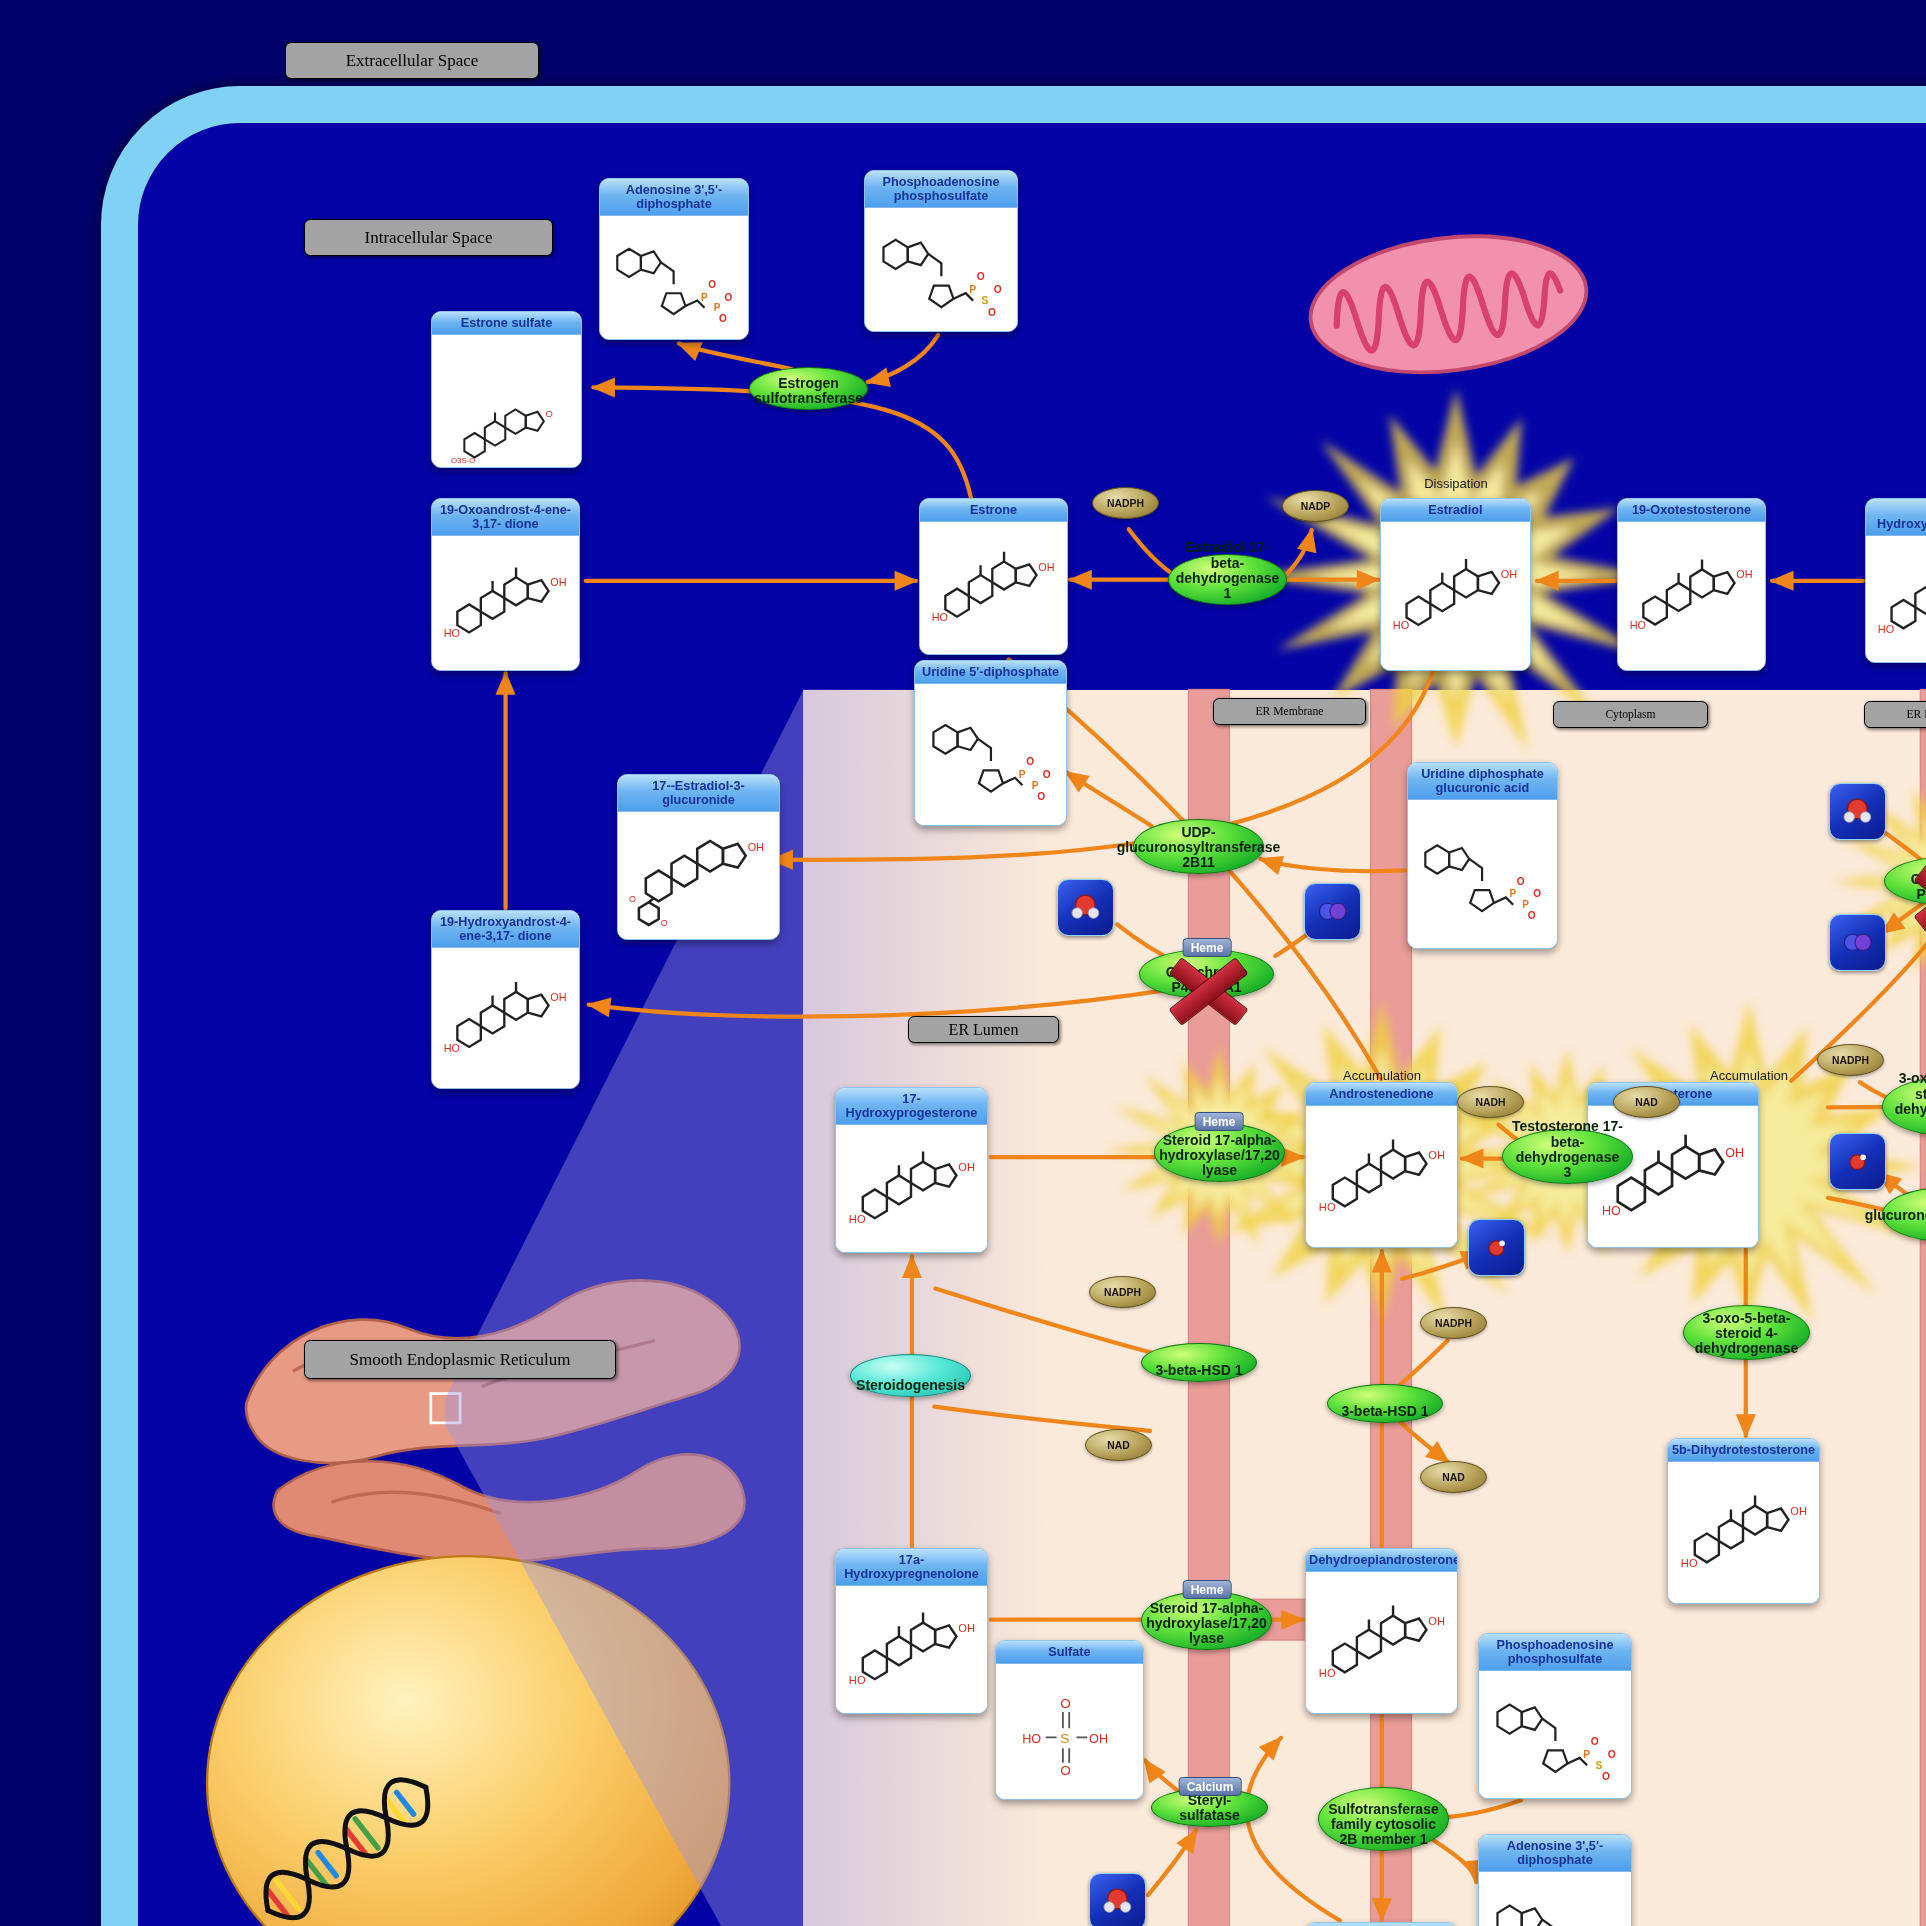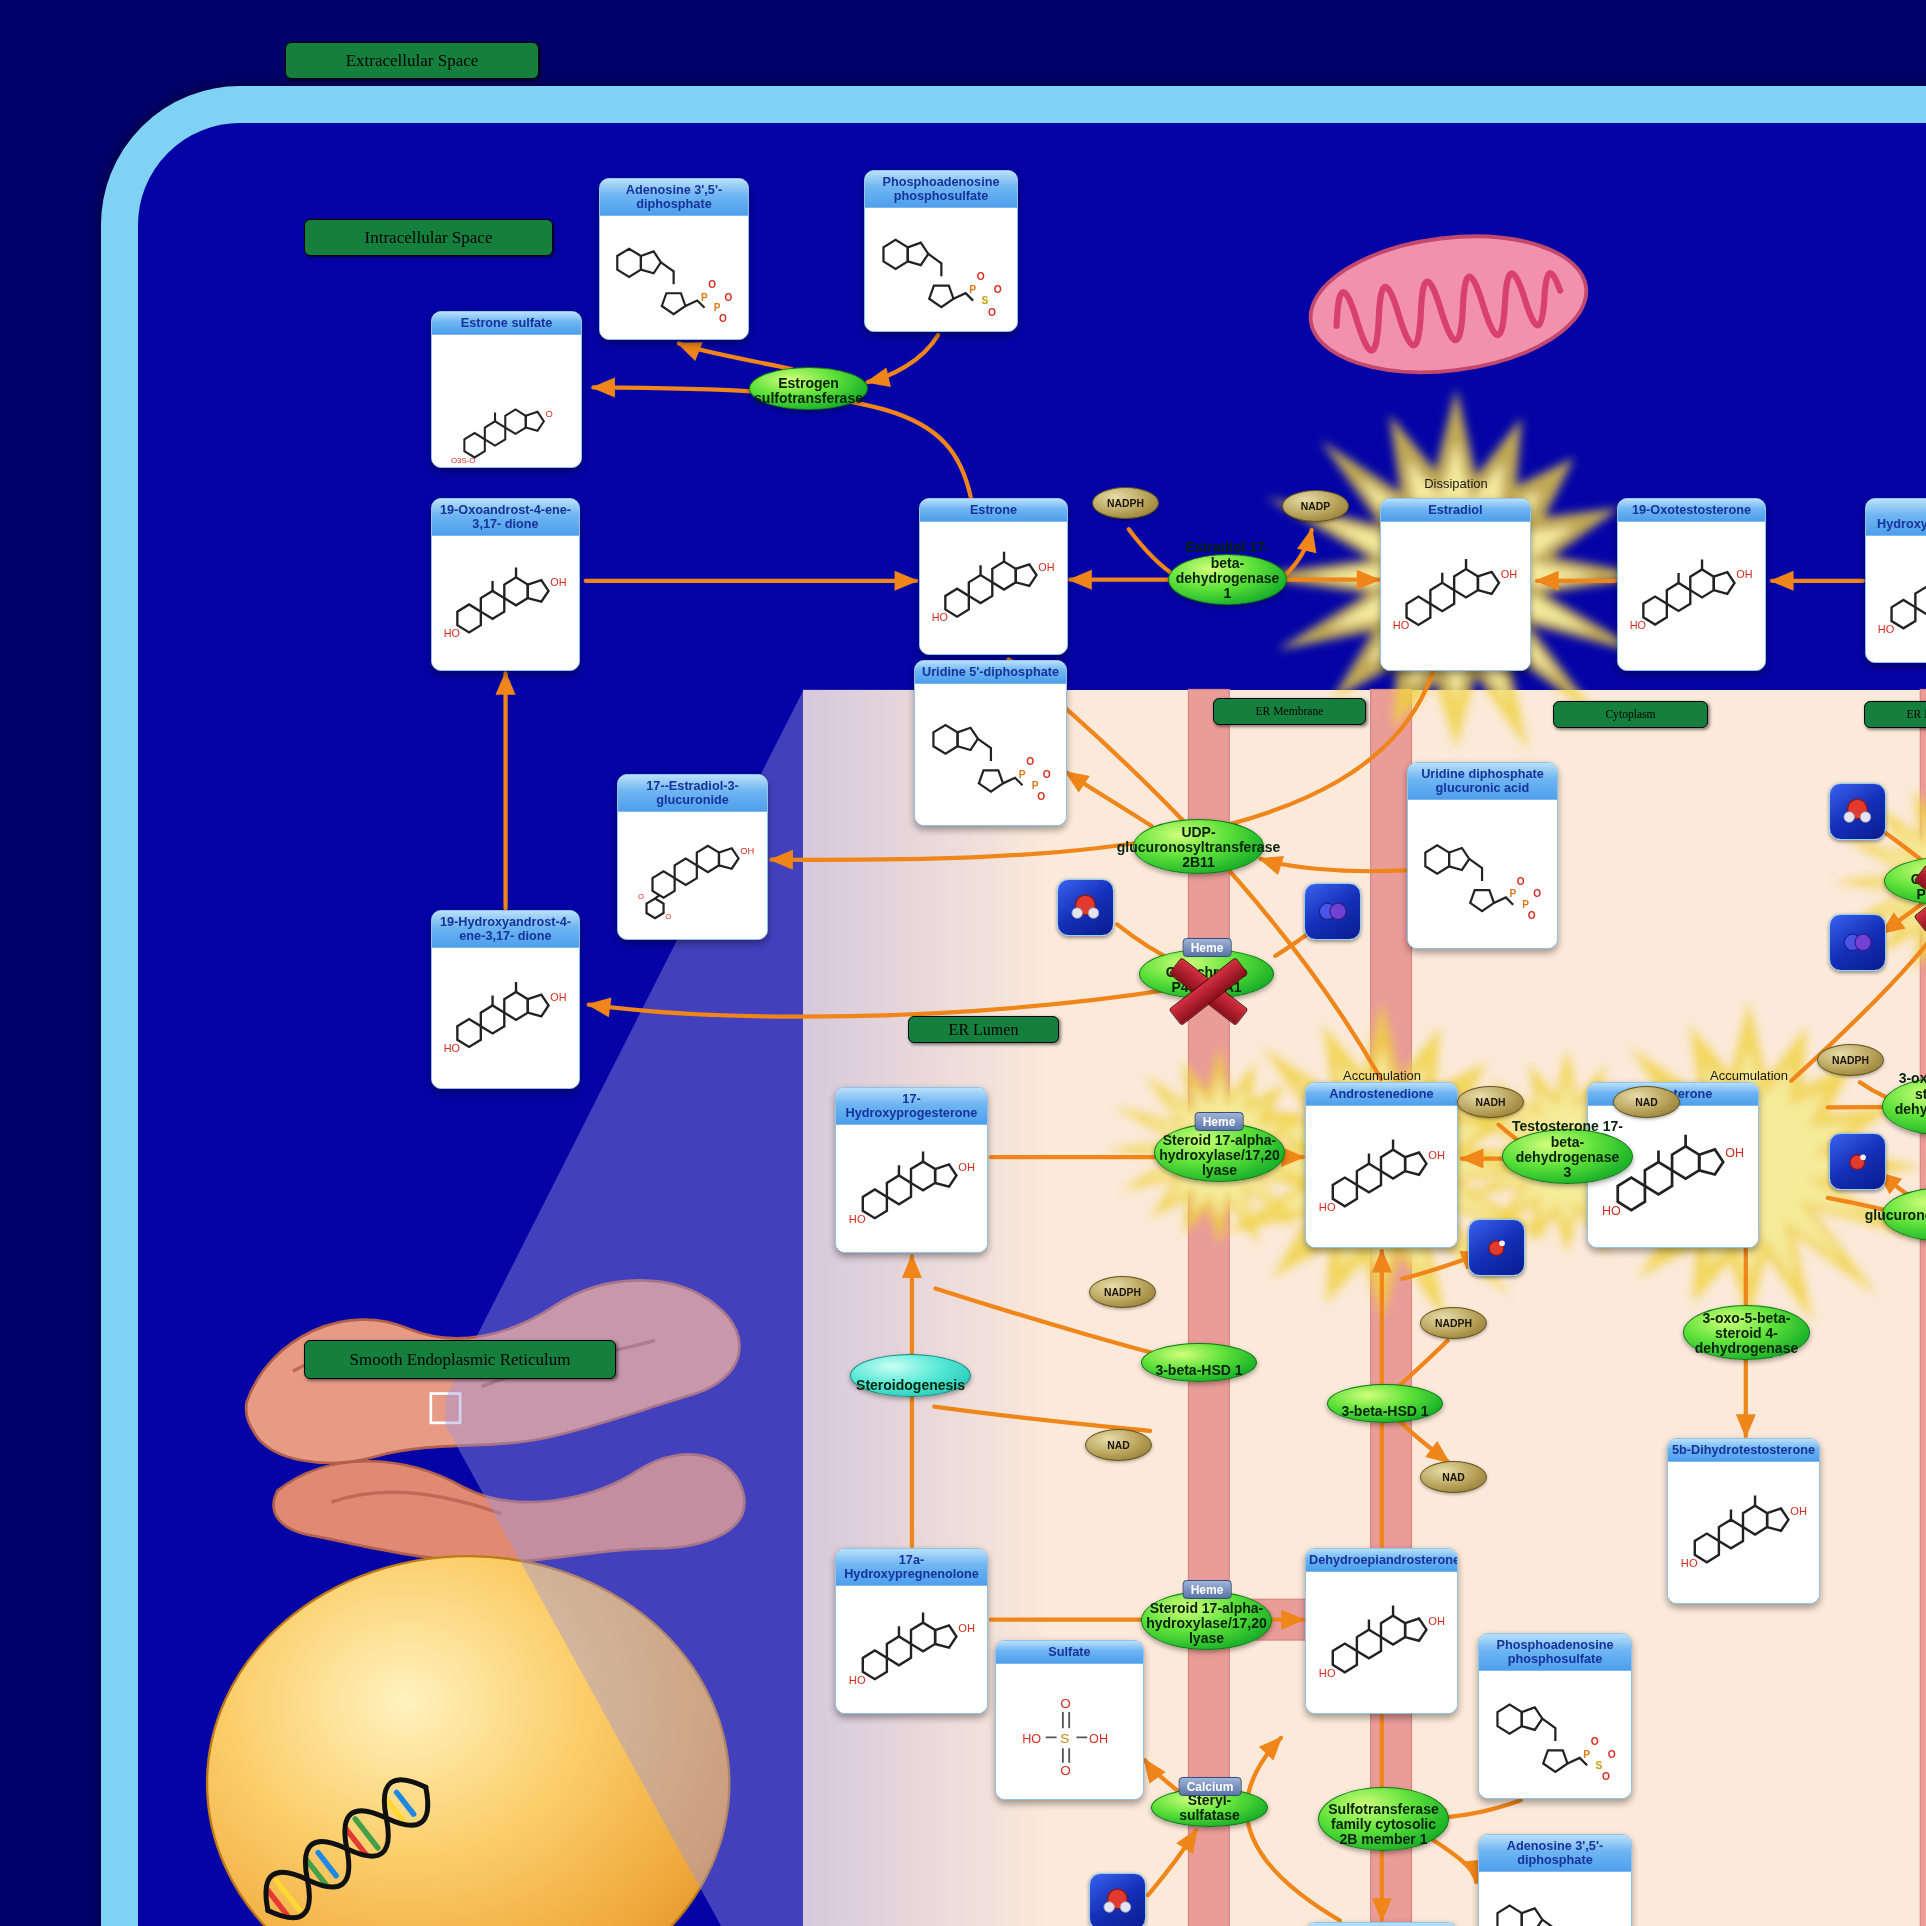--- a/index.html
+++ b/index.html
@@ -34,21 +34,21 @@
     font-size:10.4px;display:flex;align-items:center;justify-content:center;
     background:radial-gradient(ellipse at 35% 30%,#E8DCA8,#B09A50 60%,#857030);
     border:1.2px solid #655420;z-index:8;box-shadow:0 1.5px 3.1px rgba(0,0,0,.3);}
   
   .icon-sq{position:absolute;width:57px;height:57px;border-radius:11.6px;
     background:linear-gradient(145deg,#3A62F0 0%,#1430B8 50%,#0A1B8E 100%);
     border:1.9px solid #8FD2F4;box-sizing:border-box;display:flex;align-items:center;justify-content:center;
     box-shadow:0 1.9px 3.9px rgba(0,0,0,.4);z-index:8;}
   .icon-sq svg{width:74%;height:74%;}
   
-  .rlabel{position:absolute;background:#15803d;border:1.2px solid #000;border-radius:6.2px;display:flex;
+  .rlabel{position:absolute;background:#a3a3a3;border:1.2px solid #000;border-radius:6.2px;display:flex;
     align-items:center;justify-content:center;font-family:"Liberation Serif",serif;color:#000;
     box-shadow:1.5px 1.9px 3.1px rgba(0,0,0,.45);z-index:10;text-align:center;}
   .star-label{position:absolute;transform:translate(-50%,-50%);font-size:13px;color:#1A1A1A;z-index:7;}
 </style>
 </head>
 <body>
 
 <div id="canvas">
 
   <div class="cell-membrane"></div>
@@ -353,21 +353,21 @@
             <g font-size="11" font-weight="bold">
               <text x="100" y="80" fill="#E07818">P</text>
               <text x="114" y="92" fill="#E07818">P</text>
               <text x="108" y="66" fill="#D92B1F">O</text>
               <text x="126" y="80" fill="#D92B1F">O</text>
               <text x="120" y="104" fill="#D92B1F">O</text>
             </g>
           </svg>
         </div>
       </div>
-      <div class="met" style="left: 617px; top: 774px; width: 151px; height: 166px; align-items: flex-end;">
+      <div class="met" style="left: 617px; top: 774px; width: 163px; height: 166px;">
         <div class="hd">17--Estradiol-3-glucuronide</div>
         <div class="bd">
           <svg viewBox="0 0 140 110">
             <g fill="none" stroke="#222" stroke-width="2.6">
               <polygon points="43,73 43,58 30,50 17,58 17,73 30,81"></polygon>
               <polygon points="69,58 69,43 56,35 43,43 43,58 56,66"></polygon>
               <polygon points="95,43 95,28 82,20 69,28 69,43 82,51"></polygon>
               <polygon points="95,28 110,23 118,35 110,47 95,43"></polygon>
               <polygon points="30,99 30,88 20,82 10,88 10,99 20,105"></polygon>
               <line x1="20" y1="82" x2="25" y2="78"></line>

